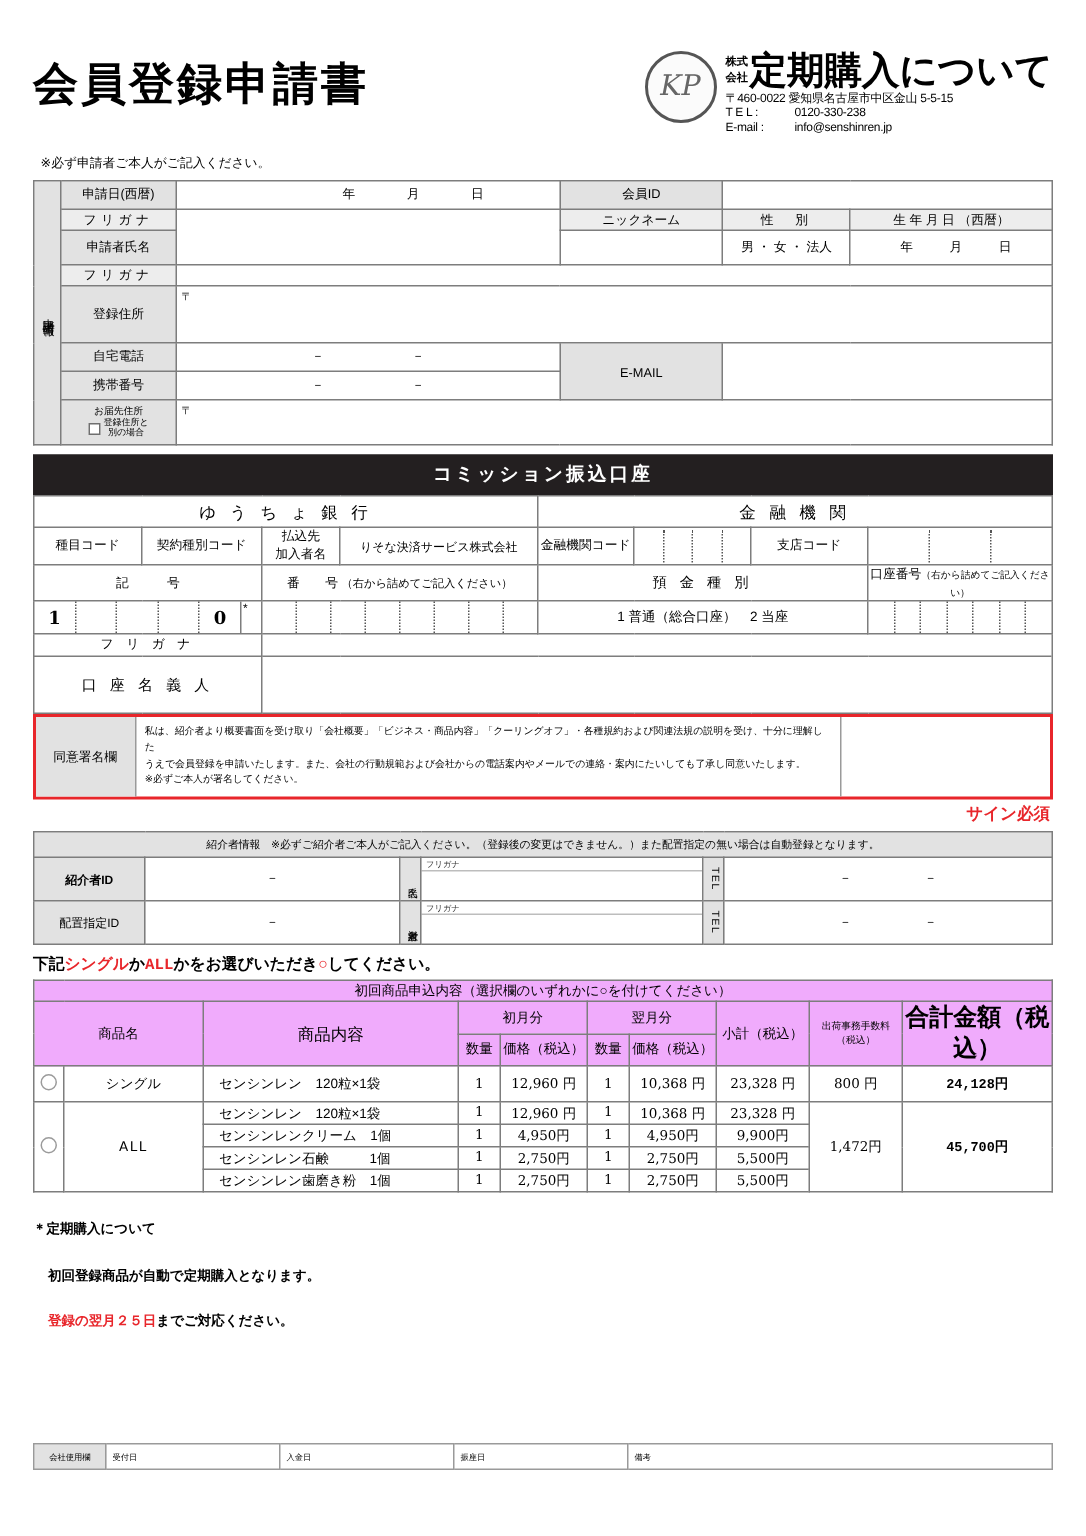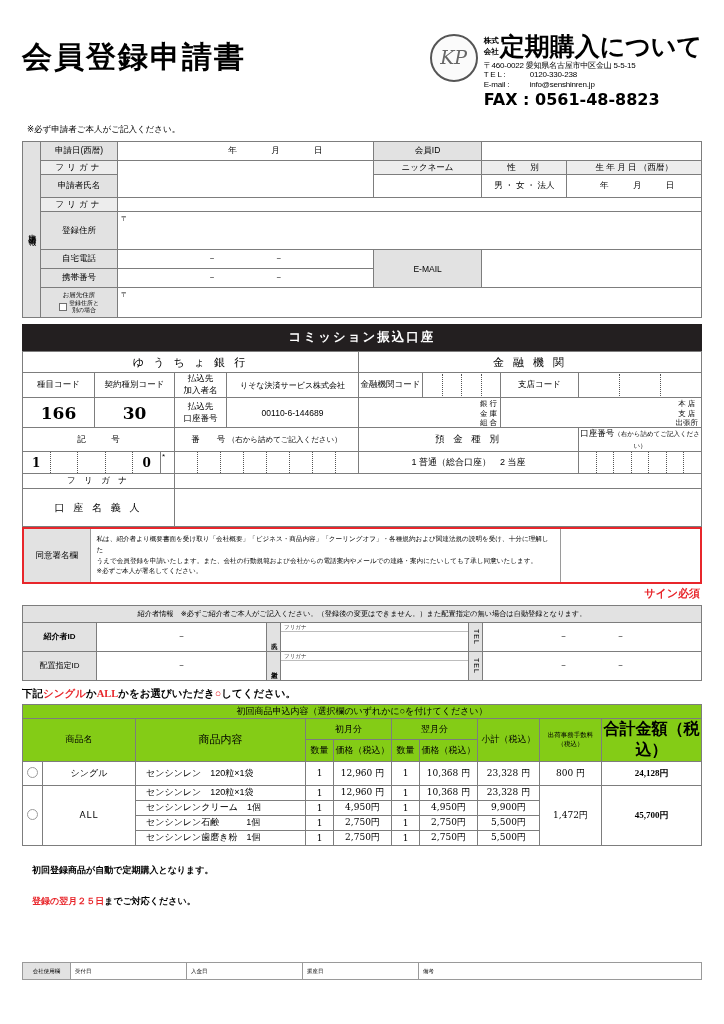--- a/index.html
+++ b/index.html
@@ -74,28 +74,28 @@
   .sign-req { color:#e8262b; font-weight:bold; font-size:11px;
               text-align:right; margin:2px 2px 4px 0; }
 
   
   .ref-head { background:#e2e2e2; font-size:7.2px; padding:3px 0; }
   .vsmall { font-size:7px; line-height:1.25; }
   .furi-line { border-bottom:1px solid #bdbdbd; font-size:5.5px;
                text-align:left; padding-left:3px; color:#333; }
 
   .choose { font-weight:bold; font-size:10.5px; margin:6px 0 3px 0;
-            font-family:Liberation Serif, serif; }
+            font-family:Liberation Mono, monospace; }
   .red { color:#e8262b; }
 
   
   .price td { font-size:9px; }
-  .price .hd { background:#84cc16; }
+  .price .hd { background:#f0abfc; }
   .price .amt { font-family:"DejaVu Serif",serif; }
-  .tot { font-size:13px; font-weight:bold; font-family:Liberation Serif, serif; }
+  .tot { font-size:13px; font-weight:bold; font-family:Liberation Mono, monospace; }
   .radio { width:11px; height:11px; border:1px solid #9b9b9b; border-radius:50%;
            display:inline-block; }
   .pname { font-size:13px; font-family:"DejaVu Sans",sans-serif; }
   .pname-all { font-size:15px; font-family:"DejaVu Sans",sans-serif;
                letter-spacing:1px; }
 
   
   .notes { margin-top:16px; font-size:9px; line-height:1.85; font-weight:bold; }
   .notes .ind { padding-left:10px;margin-top:14px; }
 
@@ -122,21 +122,20 @@
           </div>
           <div class="co-main">定期購入について</div>
         </div>
         <div class="co-addr">〒460-0022 愛知県名古屋市中区金山 5-5-15</div>
         <div class="co-tel">
           <b>T E L :</b><span>0120-330-238</span>
         </div>
         <div class="co-mail">
           <b>E-mail :</b><span>info@senshinren.jp</span>
         </div>
-        <div class="co-fax">FAX : 0561-48-8823</div>
       </div>
     </div>
   </div>
 
   <div class="note-top">※必ず申請者ご本人がご記入ください。</div>
 
   <table>
     <tbody>
         <tr>
       <td class="vbar" rowspan="8">
@@ -236,43 +235,20 @@
             <div style="flex:1;border-left:1px dotted #555"></div>
                 <div style="flex:1;border-left:1px dotted #555"></div>
           </div>
         </td>
         <td class="lbl" style="width:78px">支店コード</td>
         <td colspan="3">
           <div style="display:flex;height:22px">
             <div style="flex:1"></div>
                 <div style="flex:1;border-left:1px dotted #555"></div>
             <div style="flex:1;border-left:1px dotted #555"></div>
-          </div>
-        </td>
-      </tr>
-      <tr>
-        <td class="big" style="height:30px">166</td>
-        <td class="big">30</td>
-        <td class="lbl">
-          <div>払込先</div>
-          <div>口座番号</div>
-        </td>
-        <td class="lbl" style="font-size:8.5px">00110-6-144689</td>
-        <td colspan="2" class="tl" style="position:relative">
-          <div style="position:absolute;right:3px;top:1px;font-size:7.5px;line-height:1.25;text-align:center">
-            <div>銀 行</div>
-            <div>金 庫</div>
-            <div>組 合</div>
-          </div>
-        </td>
-        <td colspan="4" class="tl" style="position:relative">
-          <div style="position:absolute;right:3px;top:1px;font-size:7.5px;line-height:1.25;text-align:center">
-            <div>本 店</div>
-            <div>支 店</div>
-            <div>出張所</div>
           </div>
         </td>
       </tr>
       <tr>
         <td colspan="2" class="lbl" style="height:19px">記　　　号</td>
         <td colspan="2" class="lbl">
           <span>番　　号</span>
           <span style="font-size:7.5px">（右から詰めてご記入ください）</span>
         </td>
         <td colspan="3" class="lbl sp" style="font-size:9.5px">預 金 種 別</td>
@@ -467,20 +443,21 @@
       <td class="amt">1</td>
       <td class="amt">2,750円</td>
       <td class="amt">1</td>
       <td class="amt">2,750円</td>
       <td class="amt">5,500円</td>
     </tr>
   </tbody>
     </table>
 
   <div class="notes">
+    <div>＊定期購入について</div>
     <div class="ind">初回登録商品が自動で定期購入となります。</div>
     <div class="ind">
       <span class="red">登録の翌月２５日</span><span>までご対応ください。</span>
     </div>
   </div>
 
   <div class="footer">
     <table>
       <tbody>
           <tr>

